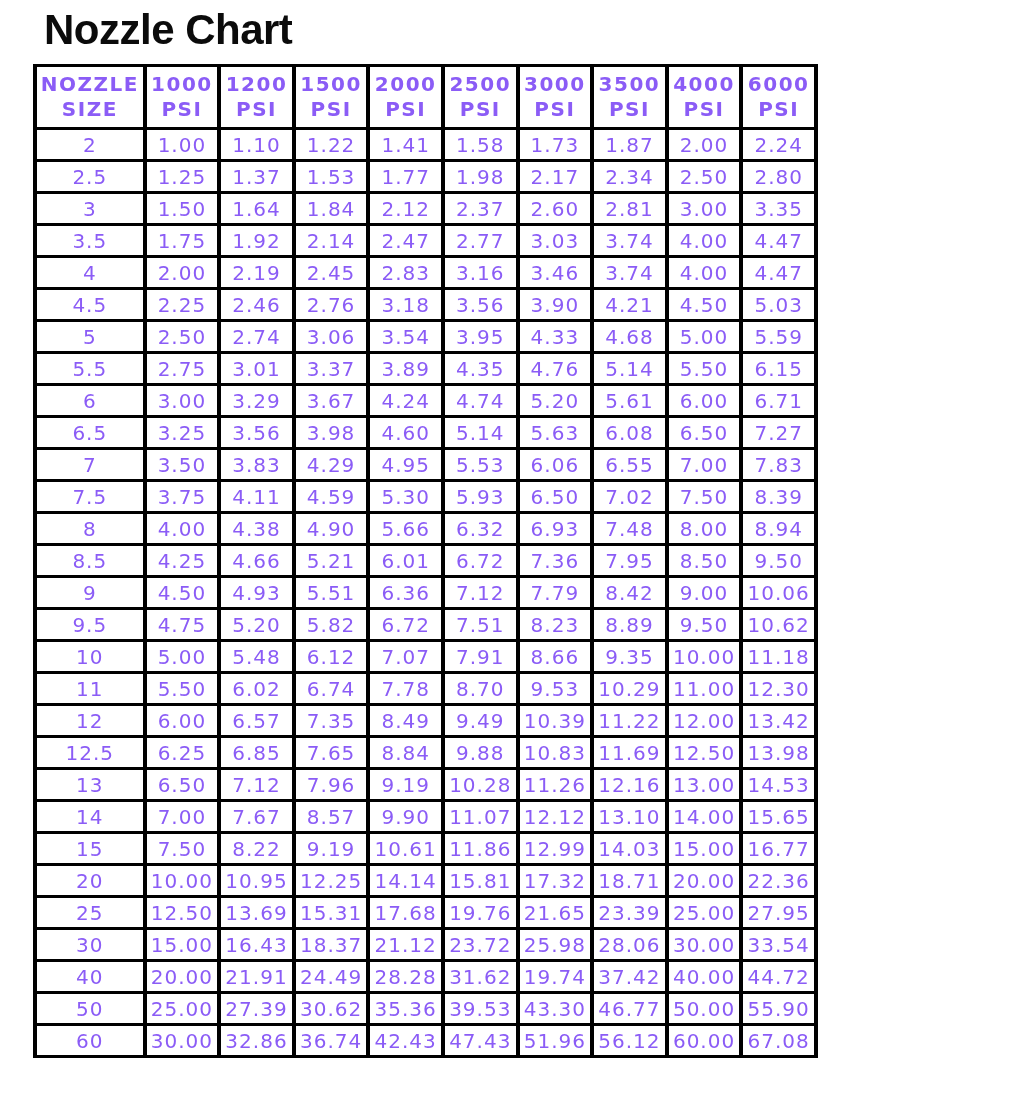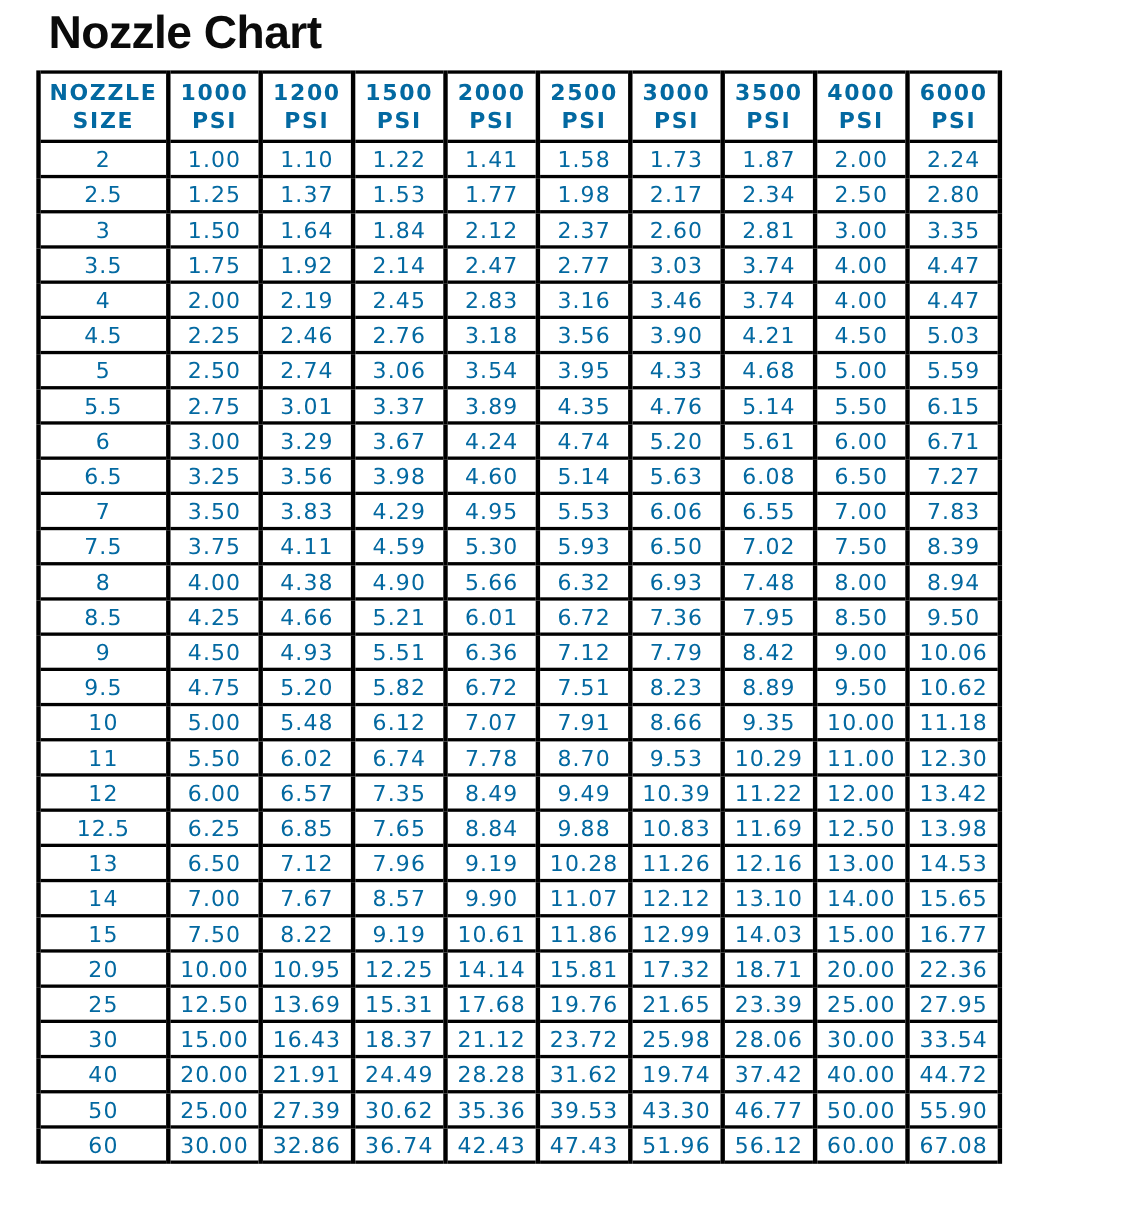--- a/index.html
+++ b/index.html
@@ -2,39 +2,39 @@
 <html><head>
 <meta charset="utf-8">
 <style>
   html, body {
     margin: 0;
     padding: 0;
     background: #ffffff;
     width: 1022px;
   }
   .page {
-    width: 1022px;
+    width: 818px;
     height: 1107px;
     background: #ffffff;
     overflow: hidden;
   }
   h1.title {
     font-family: "Liberation Sans", sans-serif;
     font-weight: bold;
     font-size: 42px;
     color: #0b0b0b;
     letter-spacing: -0.5px;
     margin: 6px 0 10px 44px;
   }
   table.nozzle {
     border-collapse: collapse;
     margin-left: 33px;
     table-layout: fixed;
     font-family: "DejaVu Sans", sans-serif;
-    color: #0369a1;
+    color: #8b5cf6;
   }
   table.nozzle col.size-col   { width: 118px; }
   table.nozzle col.psi-col    { width: 84px; }
   table.nozzle th, table.nozzle td {
     border: solid #000000;
     border-width: 3px 4px;
     text-align: center;
     background: #ffffff;
   }
   table.nozzle th {

